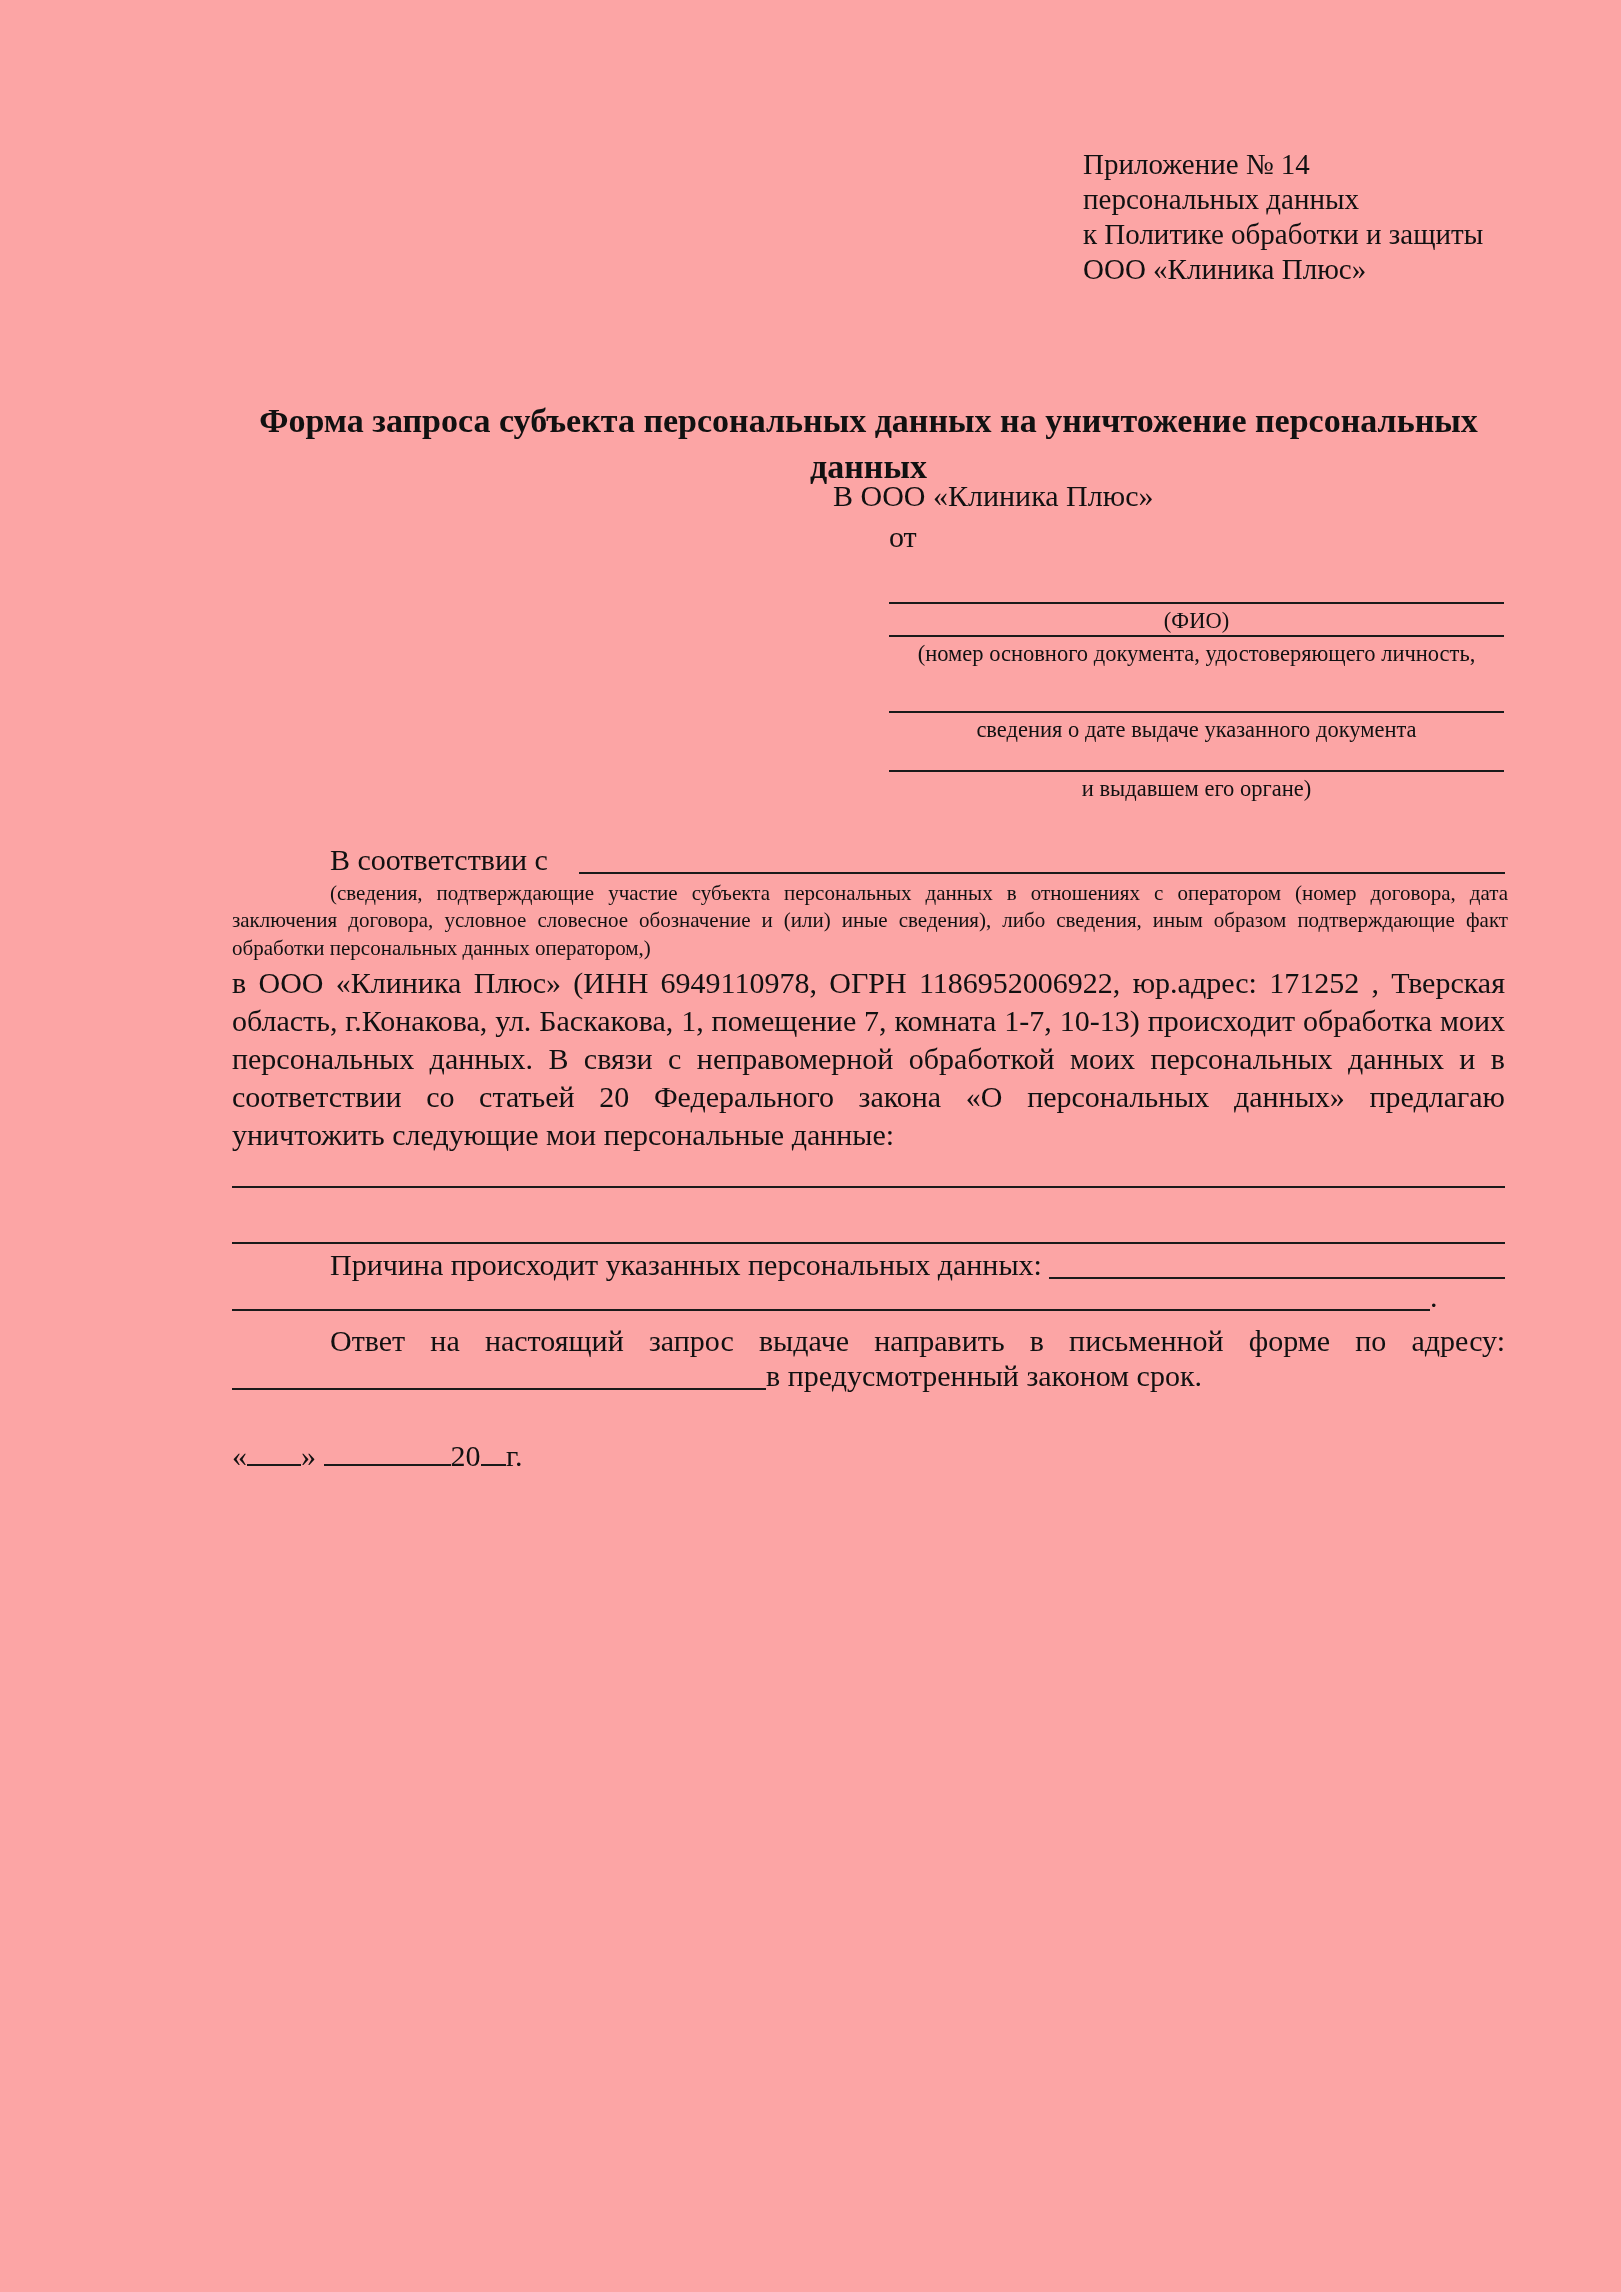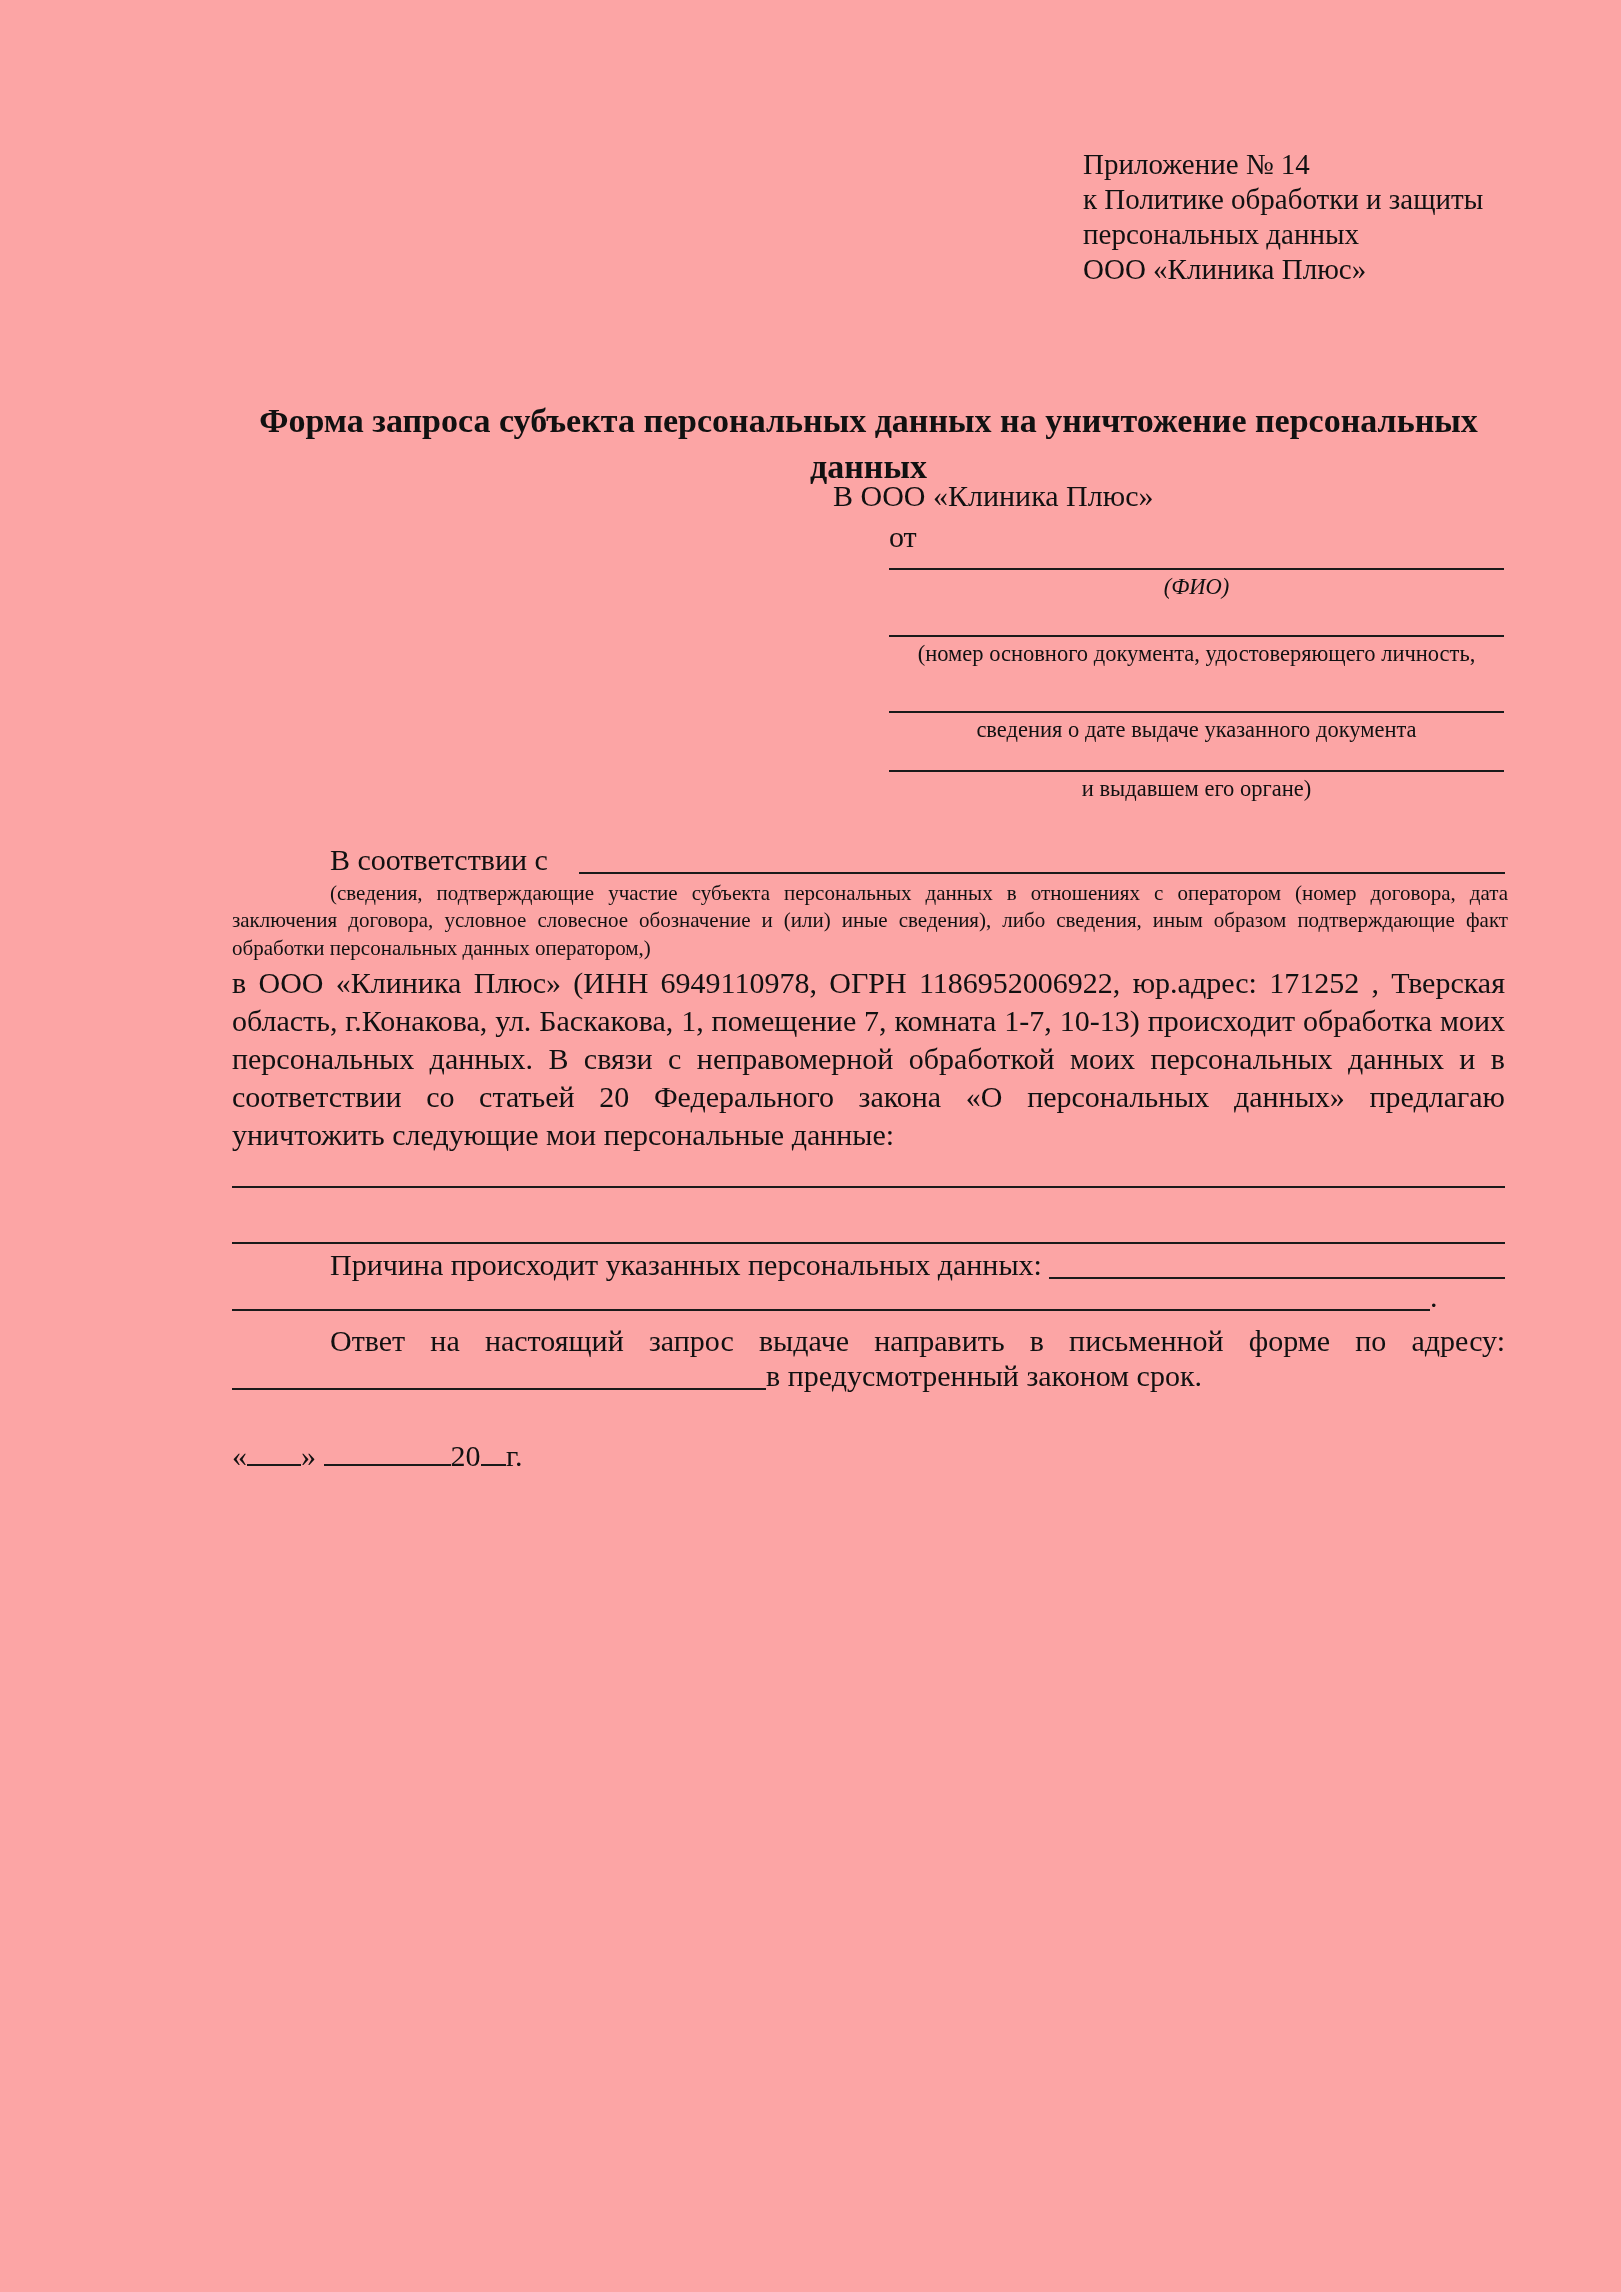--- a/index.html
+++ b/index.html
@@ -13,21 +13,21 @@
   }
   .abs{position:absolute;}
   
   .header-block{left:1083px;top:147px;width:470px;font-size:29px;line-height:35px;}
   
   .form-title{left:232px;top:398px;width:1273px;text-align:center;font-weight:bold;font-size:34px;line-height:46px;}
   .addressee{left:833px;top:477px;font-size:30px;line-height:38px;}
   .from-label{left:889px;top:518px;font-size:30px;line-height:38px;}
   
   .fill-group{left:889px;width:615px;border-top:2px solid #1a1a1a;text-align:center;font-size:22.5px;line-height:25.5px;padding-top:3.9px;}
-  .fg1{top:568px;font-style:italic;} .fg2{top:635px;} .fg3{top:711px;} .fg4{top:770px;}
+  .fg1{top:602px;} .fg2{top:635px;} .fg3{top:711px;} .fg4{top:770px;}
   
   .row{display:flex;align-items:flex-end;}
   .accordance{left:232px;top:841px;width:1273px;font-size:30px;line-height:38px;gap:24px;}
   .accordance .lead{white-space:pre;padding-left:98px;}
   .fill{flex:1 1 auto;border-bottom:2px solid #1a1a1a;margin-bottom:4.9px;}
   .fine-print{left:232px;top:880px;width:1276px;font-size:21px;line-height:27.4px;text-align:justify;text-indent:98px;}
   .body-par{left:232px;top:964px;width:1273px;font-size:30px;line-height:38px;text-align:justify;}
   .hr-line{left:232px;width:1273px;border-top:2px solid #1a1a1a;height:0;}
   .hrA{top:1186px;} .hrB{top:1242px;}
   .reason-row{left:232px;top:1246px;width:1273px;font-size:30px;line-height:38px;}
@@ -43,22 +43,22 @@
   .b55{width:54px;} .b130{width:127px;} .b26{width:25.5px;} .b425{width:417px;}
   .sig-part{white-space:pre;margin-right:23.5px;}
 </style>
 </head>
 <body>
 
 <div class="page">
 
   <div class="abs header-block">
     <div>Приложение № 14</div>
+    <div>персональных данных</div>
     <div>к Политике обработки и защиты</div>
-    <div>персональных данных</div>
     <div>ООО «Клиника Плюс»</div>
   </div>
 
   <div class="abs form-title">Форма запроса субъекта персональных данных на уничтожение персональных данных</div>
 
   <div class="abs addressee">В ООО «Клиника Плюс»</div>
   <div class="abs from-label">от</div>
 
   <div class="abs fill-group fg1">
     <div>(ФИО)</div>

